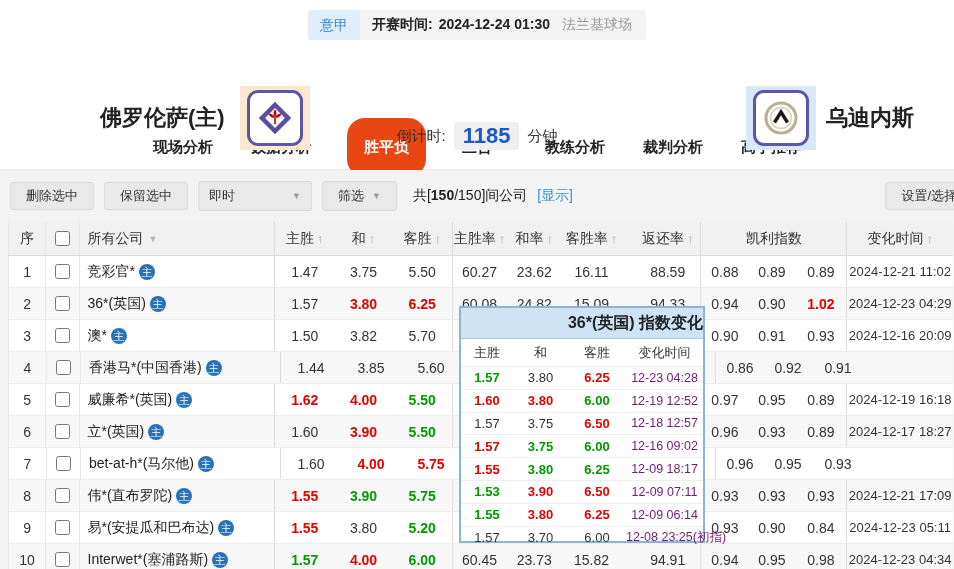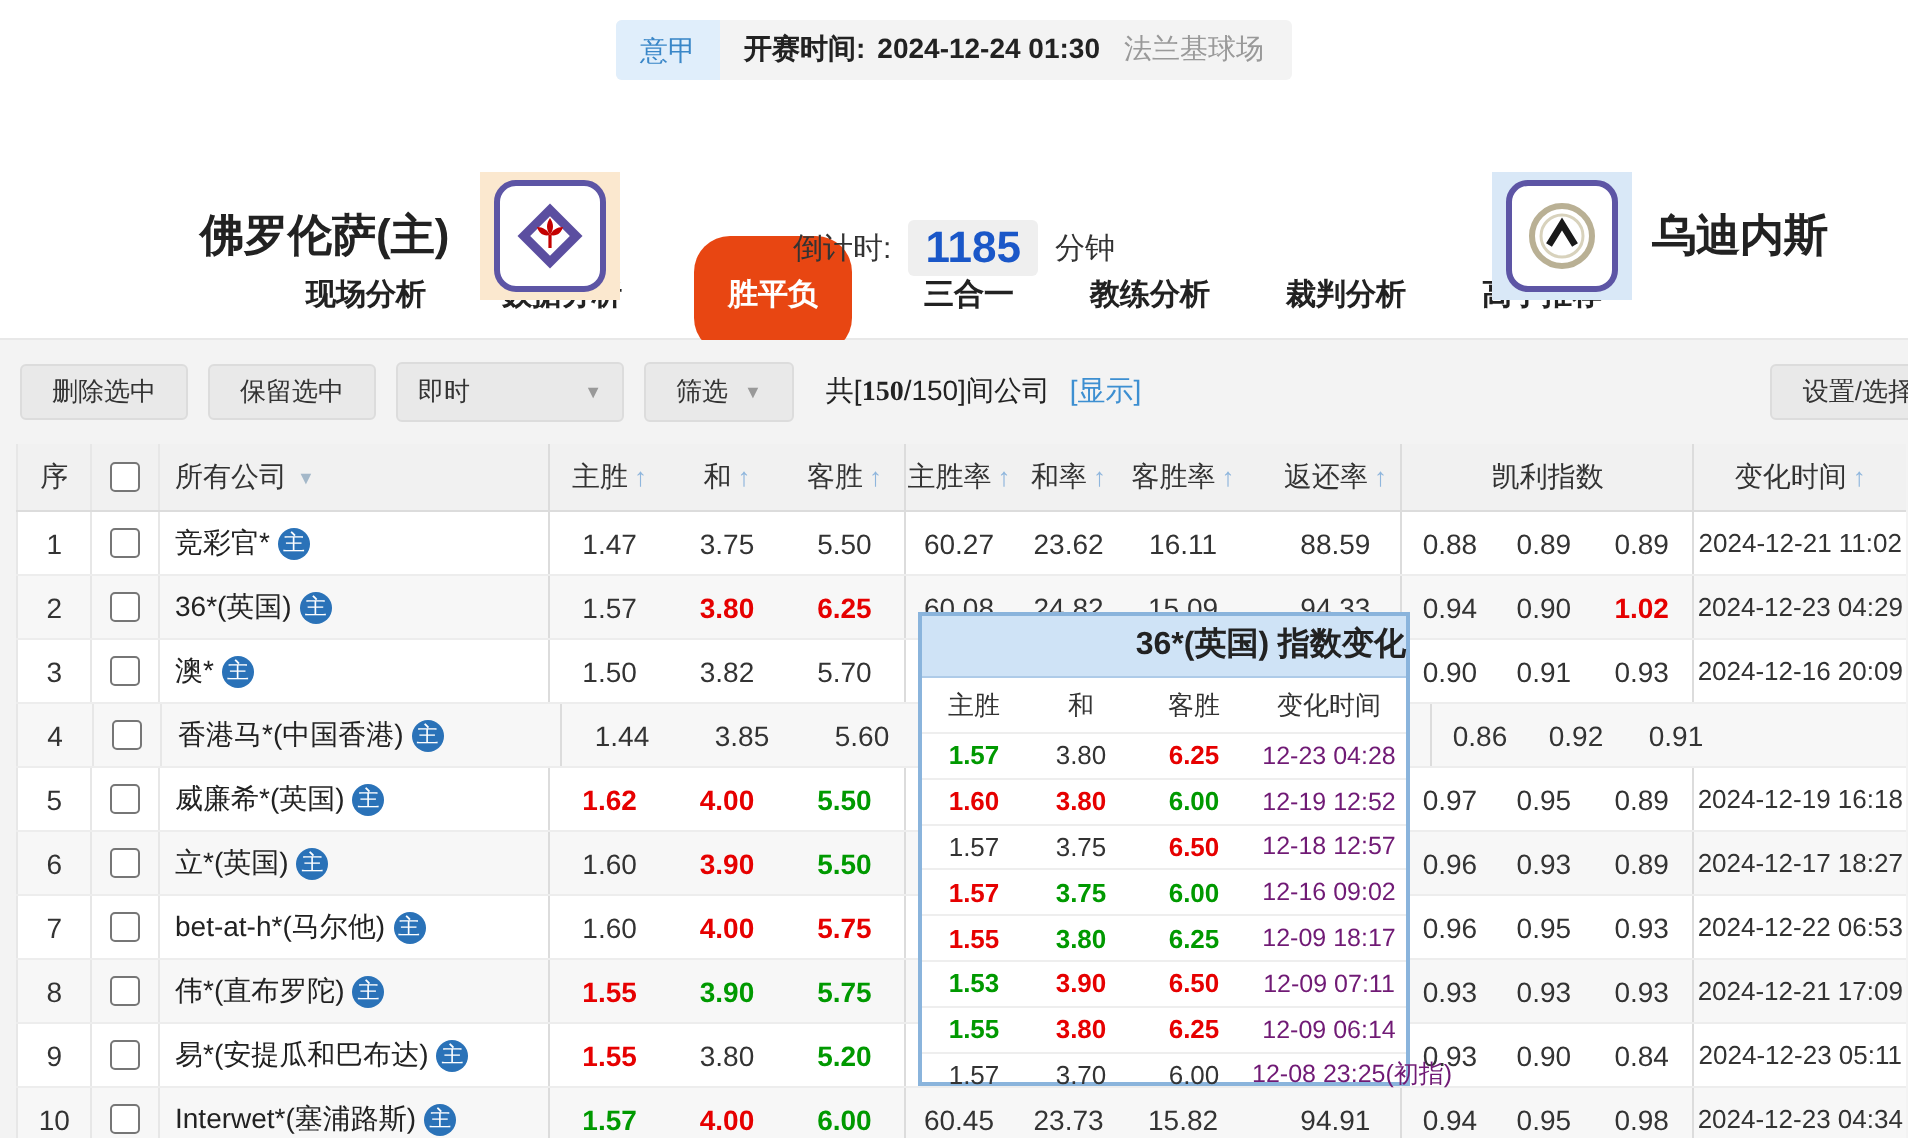--- a/index.html
+++ b/index.html
@@ -18,34 +18,34 @@
   
   .teams{height:85px;position:relative;}
   .team-name{position:absolute;top:63px;font-size:22px;font-weight:bold;color:#222;}
   .home-name{left:100px;}
   .away-name{left:826px;}
   .logo{position:absolute;top:46px;width:70px;height:64px;display:flex;align-items:center;justify-content:center;}
   .home-logo{left:240px;background:#fbe8cf;}
   .away-logo{left:746px;background:#d9e8f7;}
   .logo-inner{width:50px;height:50px;background:#fff;border:3px solid#5d55a5;border-radius:11px;display:flex;align-items:center;justify-content:center;}
   .countdown{position:absolute;top:66px;left:0;right:0;display:flex;justify-content:center;align-items:center;font-size:15px;color:#333;}
-  .cd-value{background:#efefef;border-radius:3px;color:#1a57c8;font-size:22px;font-weight:bold;padding:1px 9px;margin:4px 8px;}
+  .cd-value{background:#efefef;border-radius:3px;color:#1a57c8;font-size:22px;font-weight:bold;padding:1px 9px;margin:16px 8px;}
   
   .tabs{height:44px;display:flex;justify-content:center;align-items:center;gap:34px;border-bottom:1px solid #e8e8e8;}
   .tab{font-size:15px;font-weight:bold;color:#222;cursor:pointer;padding:8px 2px;}
   .tab.active{background:#e84612;color:#fff;border-radius:18px;padding:20px 17px;}
   
   .workarea{position:absolute;top:170px;left:0;width:954px;height:399px;background:#f3f3f3;}
   .toolbar{height:52px;display:flex;align-items:center;padding-left:10px;gap:10px;position:relative;}
   .btn{background:#e9e9e9;border:1px solid #dcdcdc;border-radius:3px;font-size:13px;color:#333;padding:0 15px;height:28px;line-height:26px;cursor:pointer;white-space:nowrap;}
   .dd{display:flex;align-items:center;justify-content:space-between;}
   .dd-instant{width:92px;padding:0 10px;}
   .dd-caret{color:#999;font-size:9px;margin-left:8px;}
   .count-text{font-size:14px;color:#222;margin-left:6px;white-space:nowrap;}
-  .count-bold{font-weight:bold;font-family:Liberation Serif, serif;}
+  .count-bold{font-weight:bold;}
   .show-link{color:#3d8fd1;cursor:pointer;margin-left:6px;}
   .settings-btn{position:absolute;right:-19px;top:12px;}
   
   .table{margin-left:8px;background:#fff;width:945px;}
   .thead,.trow{display:flex;align-items:stretch;}
   .thead{height:33px;background:#f1f1f1;border-bottom:1px solid #dcdcdc;font-size:14px;color:#333;}
   .trow{height:31px;border-bottom:1px solid #ededed;font-size:14px;background:#fff;}
   .trow.even{background:#f7f7f7;}
   .cell{display:flex;align-items:center;justify-content:center;white-space:nowrap;}
   .col-no{width:37px;border-left:1px solid #e7e7e7;color:#333;}
@@ -328,21 +328,20 @@
           <div class="cell col-odd grp c-n">1.60</div>
           <div class="cell col-odd c-u">4.00</div>
           <div class="cell col-odd c-u">5.75</div>
           <div class="cell col-rate1 grp c-n"></div>
           <div class="cell col-rate2 c-n"></div>
           <div class="cell col-rate3 c-n"></div>
           <div class="cell col-rate4 c-n"></div>
           <div class="cell col-kelly1 grp c-n">0.96</div>
           <div class="cell col-kelly2 c-n">0.95</div>
           <div class="cell col-kelly3 c-n">0.93</div>
-          <div class="cell col-time grp">2024-12-22 06:53</div>
         </div>
         <div class="trow even">
           <div class="cell col-no">8</div>
           <div class="cell col-cb sep">
             <input type="checkbox" class="cbx" style="">
           </div>
           <div class="cell col-company sep">
             <span>伟*(直布罗陀)</span>
             <span class="badge">主</span>
           </div>

